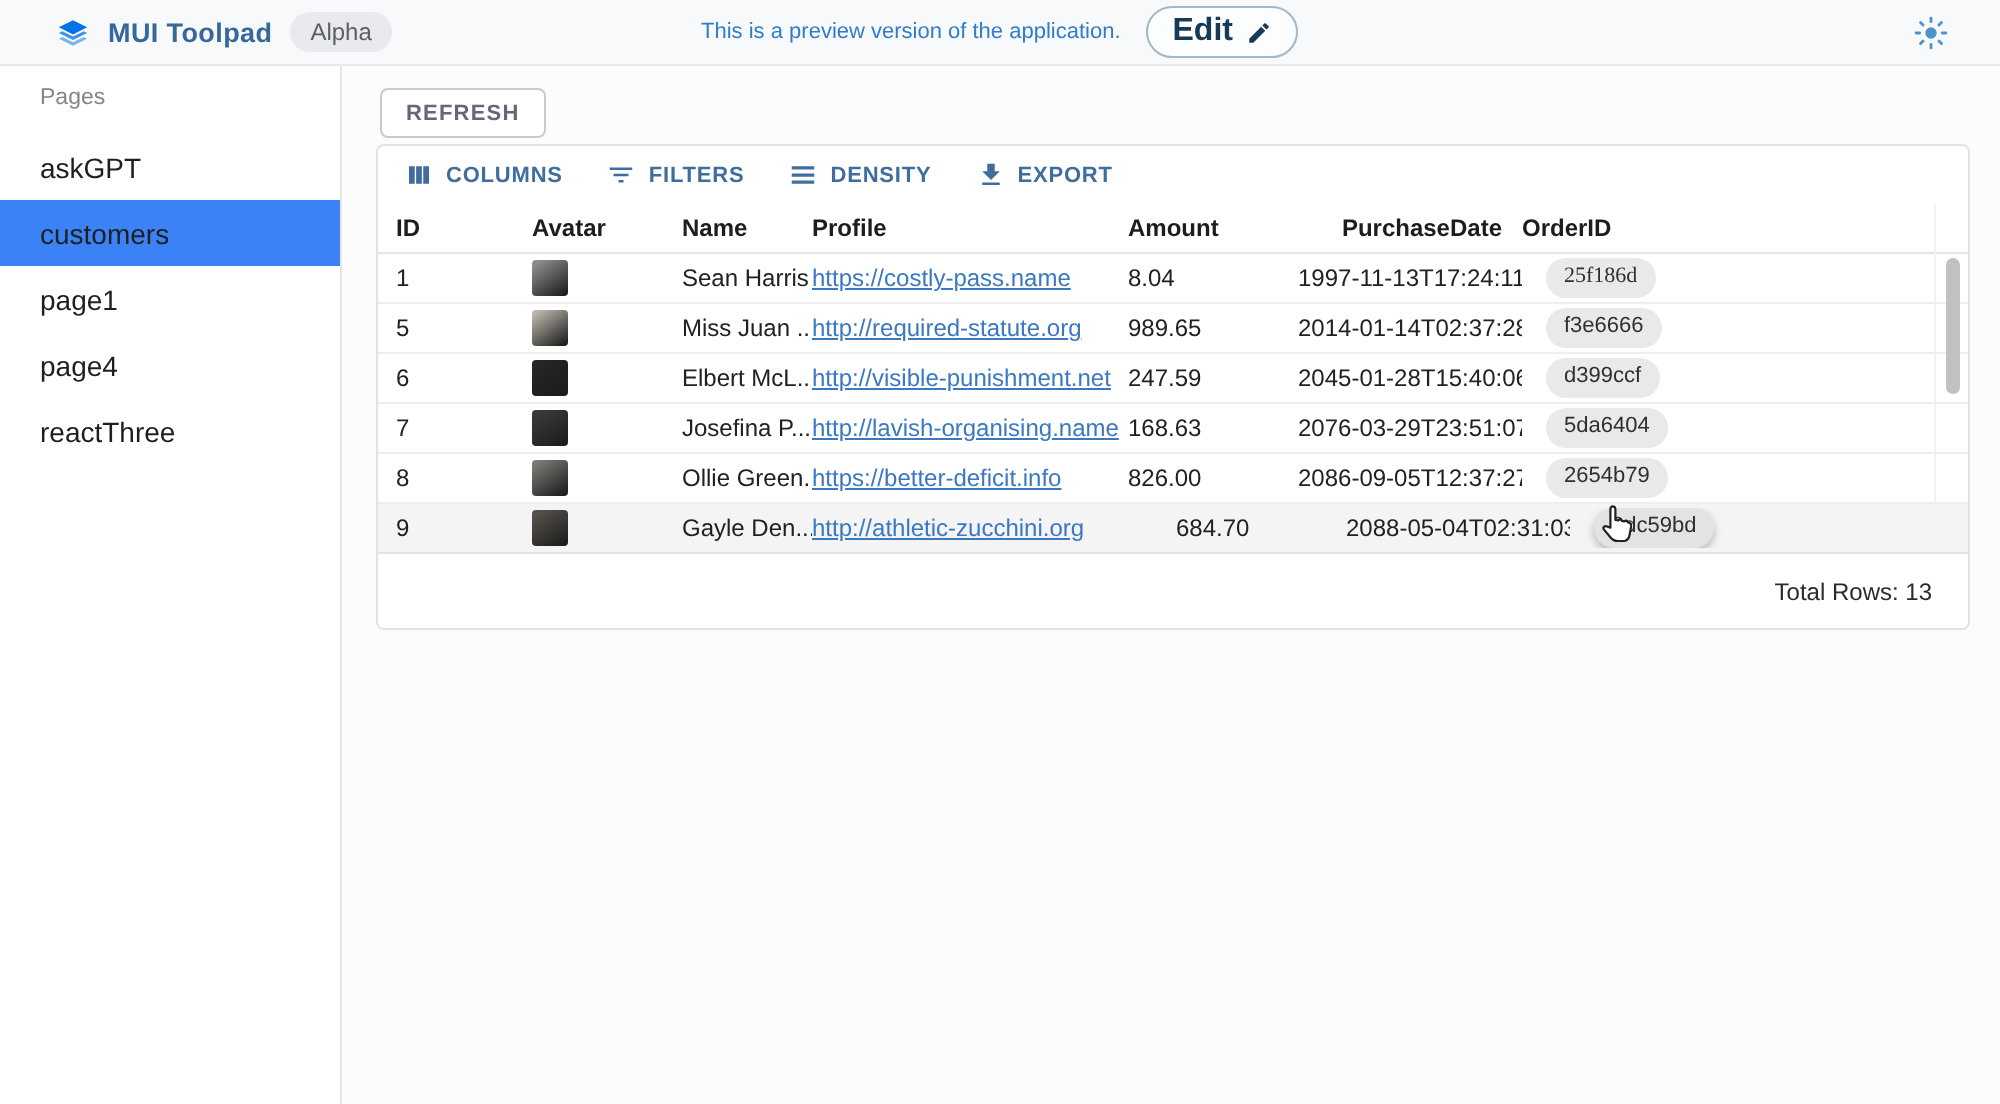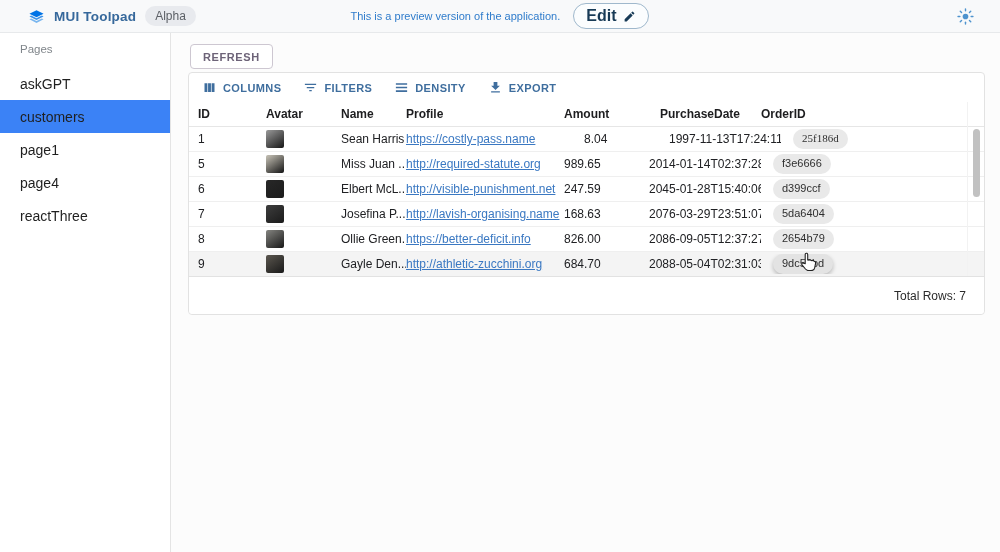--- a/index.html
+++ b/index.html
@@ -167,32 +167,32 @@
             </span>
             <span>EXPORT</span>
           </button>
         </div>
       <div class="grid-head">
           <div class="hcell" style="width: 68px;">ID</div>
           <div class="hcell" style="width: 75px;">Avatar</div>
           <div class="hcell" style="width: 65px;">Name</div>
           <div class="hcell" style="width: 158px;">Profile</div>
           <div class="hcell" style="width: 85px;">Amount</div>
-          <div class="hcell" style="width: 112px; text-align: center;">PurchaseDate</div>
+          <div class="hcell" style="width: 112px; text-align: right;">PurchaseDate</div>
           <div class="hcell" style="width: 160px;">OrderID</div>
         </div>
       <div class="grid-rows">
           <div class="grid-row">
             <div class="cell" style="width: 68px;">1</div>
             <div class="cell" style="width: 75px;">
               <div class="avatar" style="background: linear-gradient(145deg, rgb(141, 141, 141) 10%, rgb(28, 28, 28) 95%);"></div>
             </div>
             <div class="cell" style="width: 65px;">Sean Harris</div>
             <div class="cell" style="width: 158px;"><a href="#">https://costly-pass.name</a></div>
-            <div class="cell" style="width: 85px; margin-left: 20px;">8.04</div>
+            <div class="cell" style="width: 85px;">8.04</div>
             <div class="cell" style="width: 112px; text-align: right;">1997-11-13T17:24:11.769Z</div>
             <div class="cell" style="width: 160px; padding-left: 12px; font-family: Liberation Serif, serif;"><span class="chip">25f186d</span></div>
           </div>
           <div class="grid-row">
             <div class="cell" style="width: 68px;">5</div>
             <div class="cell" style="width: 75px;">
               <div class="avatar" style="background: linear-gradient(145deg, rgb(184, 180, 169) 10%, rgb(28, 28, 28) 95%);"></div>
             </div>
             <div class="cell" style="width: 65px;">Miss Juan ...</div>
             <div class="cell" style="width: 158px;"><a href="#">http://required-statute.org</a></div>
@@ -233,30 +233,30 @@
             <div class="cell" style="width: 112px; text-align: right;">2086-09-05T12:37:27.015Z</div>
             <div class="cell" style="width: 160px; padding-left: 12px;"><span class="chip">2654b79</span></div>
           </div>
           <div class="grid-row hovered">
             <div class="cell" style="width: 68px;">9</div>
             <div class="cell" style="width: 75px;">
               <div class="avatar" style="background: linear-gradient(145deg, rgb(85, 81, 74) 10%, rgb(28, 28, 28) 95%);"></div>
             </div>
             <div class="cell" style="width: 65px;">Gayle Den...</div>
             <div class="cell" style="width: 158px;"><a href="#">http://athletic-zucchini.org</a></div>
-            <div class="cell" style="width: 85px;">684.70</div>
+            <div class="cell" style="width: 85px; margin-left: 24px;">684.70</div>
             <div class="cell" style="width: 112px; text-align: right;">2088-05-04T02:31:03.294Z</div>
             <div class="cell" style="width: 160px; padding-left: 12px;"><span class="chip">9dc59bd</span></div>
           </div>
         </div>
       <div class="scroll-track">
         <span class="scroll-thumb" style="position:absolute;top:27px;right:4px"></span>
       </div>
       <div class="grid-footer">
-        <span>Total Rows: 7</span>
+        <span>Total Rows: 13</span>
       </div>
     </section>
   </main>
 
   <span class="mouse-cursor">
     <svg width="17" height="19" viewBox="0 0 17 19">
       <path d="M6.5 1.6c.8-.8 2.2-.3 2.2 1V8l1.6.2c.1-.7 1.5-.7 1.6.2l1.4.3c.2-.6 1.4-.5 1.5.4l.9.3c1 .4 1 .8.9 1.7l-.8 4.3c-.3 1.9-1.5 3.2-3.8 3.2H9.7c-1.4 0-2.3-.6-3.2-1.6L3 12.8c-.7-.8 0-2 1.1-1.7l2.1.7V2.7c0-.5.1-.9.3-1.1z" fill="#fff" stroke="#222" stroke-width="1.1" stroke-linejoin="round"></path>
     </svg>
   </span>
 

